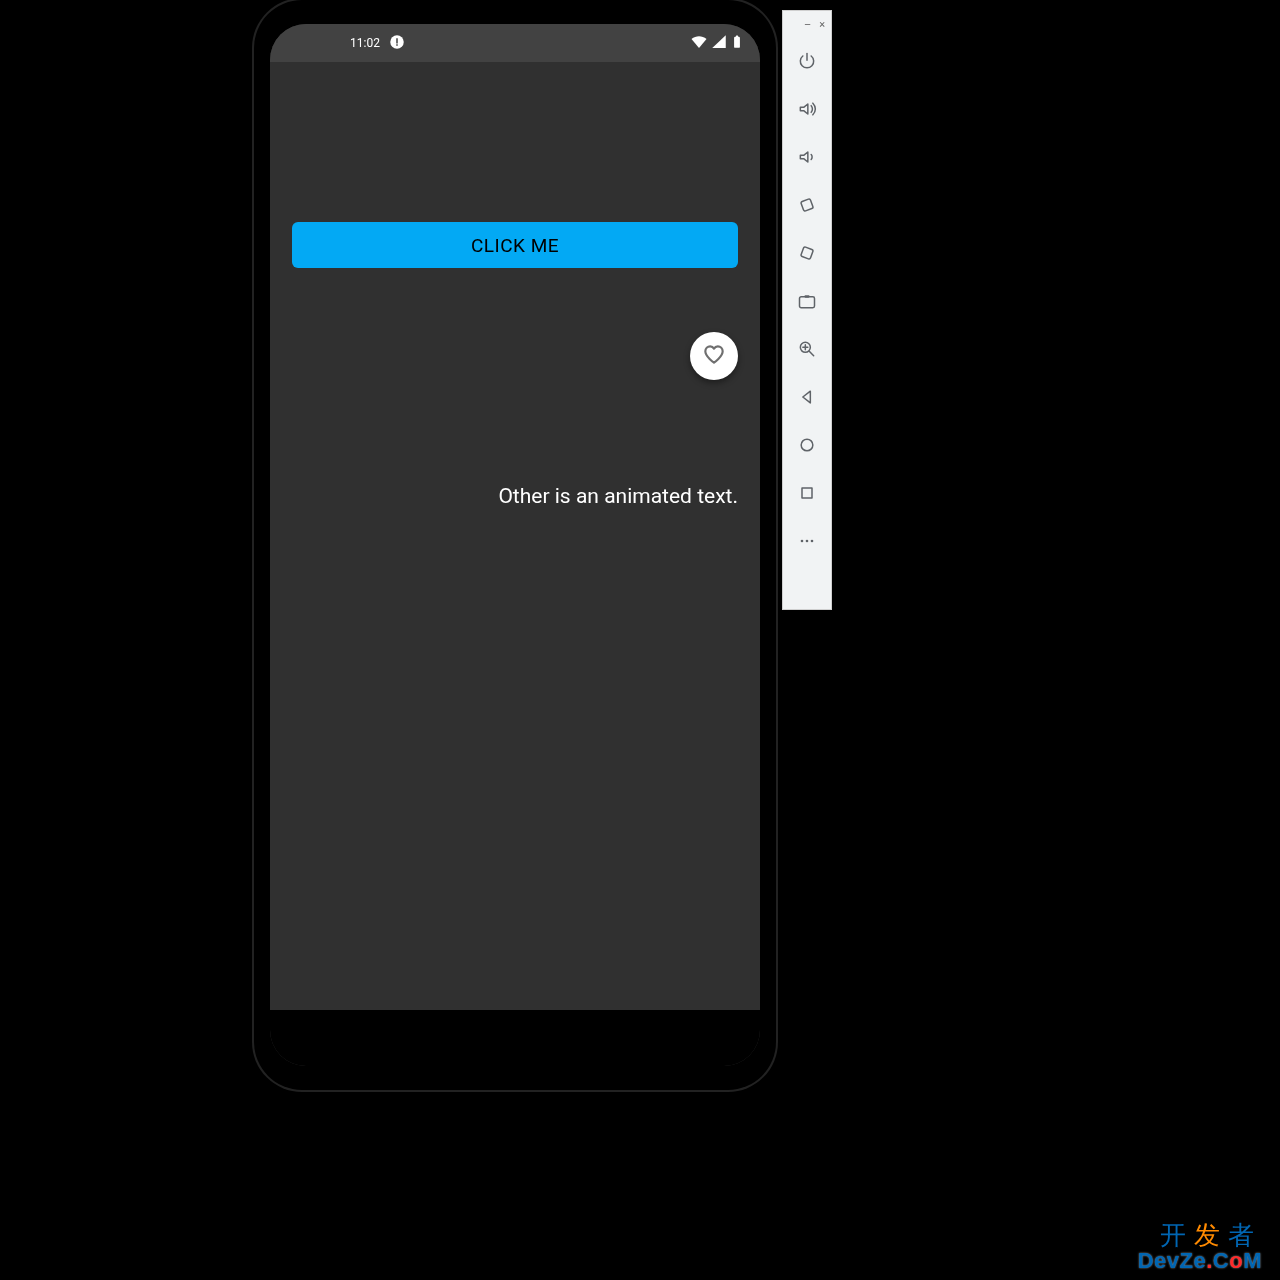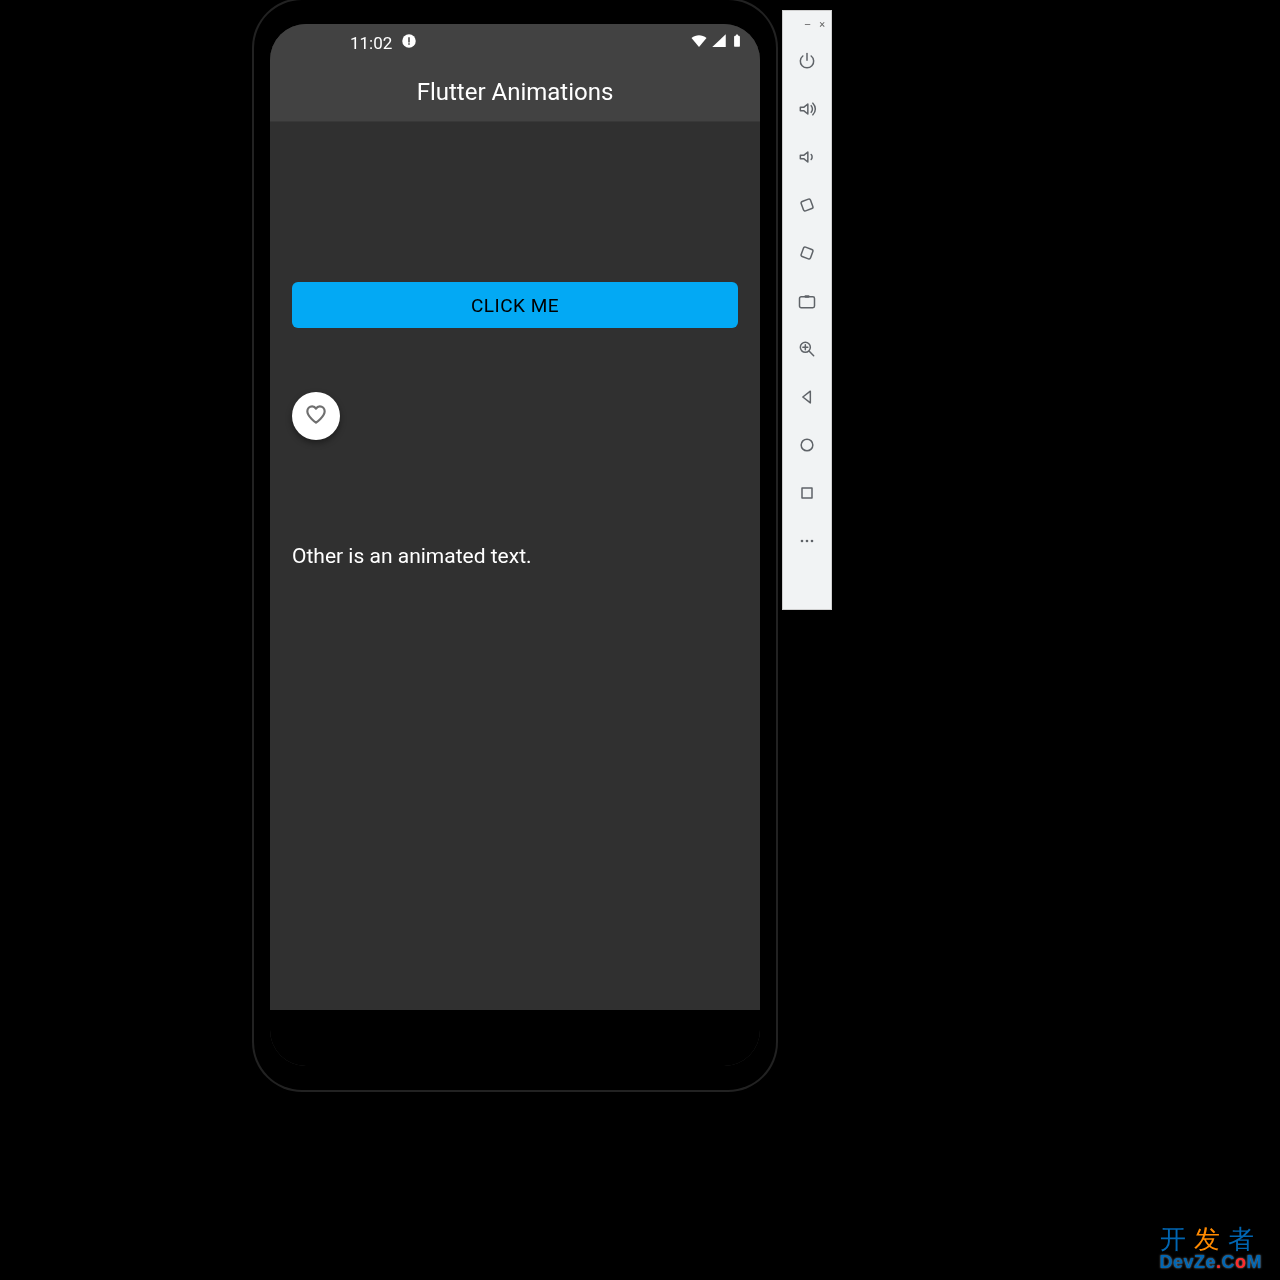--- a/index.html
+++ b/index.html
@@ -28,21 +28,21 @@
     overflow: hidden;
     display: flex; flex-direction: column;
   }
 
   
   .status-bar {
     height: 38px;
     display: flex; 
     padding: 16px 16px;
     color: #fff;
-    font-size: 17px;
+    font-size: 12px;
     background: #424242;
   }
   .status-left { display: flex; align-items: center; gap: 8px; margin-left: 64px;}
   .status-right { margin-left: auto; display: flex; align-items: center; gap: 2px; }
   .status-notch {
     position: absolute; top: 22px; left: 50%; transform: translateX(-50%);
     width: 26px; height: 26px; border-radius: 50%; background: #000;
     box-shadow: 0 0 0 4px #111;
   }
   .status-punch {
@@ -57,21 +57,21 @@
     display: flex; align-items: center; justify-content: center;
     color: #fff; font-size: 24px; font-weight: 400;
     border-bottom: 1px solid #383838;
   }
 
   
   .app-body {
     flex: 1;
     background: #303030;
     padding: 28px 22px 0 22px;
-    display: flex; flex-direction: column; align-items: flex-start;
+    display: flex; flex-direction: column; align-items: flex-end;
   }
   .spacer-lg { height: 132px; }
   .spacer-md { height: 64px; }
   .spacer-sm { height: 40px; }
 
   .pill-btn {
     width: 100%;
     height: 46px;
     background: #03A9F4;
     border-radius: 6px;
@@ -125,21 +125,21 @@
 
   
   .watermark {
     position: absolute; right: 18px; bottom: 8px;
     text-align: right;
     line-height: 1.05;
     font-family: "Microsoft YaHei", Arial, sans-serif;
   }
   .watermark .row1 { color: #0066b3; font-size: 26px; letter-spacing: 8px; }
   .watermark .row1 .orange { color: #ff8a00; }
-  .watermark .row2 { color: #0066b3; font-size: 18px; font-weight: 700; letter-spacing: .5px; text-shadow: 0 0 2px rgba(255,255,255,.6);}
+  .watermark .row2 { color: #0066b3; font-size: 22px; font-weight: 700; letter-spacing: .5px; text-shadow: 0 0 2px rgba(255,255,255,.6);}
   .watermark .row2 .dot { color: #ff2a2a; }
 
   
   .ico { stroke: currentColor; fill: none; stroke-width: 1.8; stroke-linecap: round; stroke-linejoin: round; }
 </style>
 </head>
 <body>
 
 <div class="stage">
 
@@ -174,23 +174,20 @@
             </span>
             <span>
               <svg viewBox="0 0 24 24" width="14" height="18">
                   <rect x="7" y="3" width="10" height="19" rx="2" fill="#fff"></rect>
                   <rect x="10" y="1" width="4" height="3" rx="1" fill="#fff"></rect>
                 </svg>
             </span>
           </div>
         </div>
 
-        <div class="app-bar">
-          <span>Flutter Animations</span>
-        </div>
 
         <div class="app-body">
           <div class="spacer-lg"></div>
 
           <div class="pill-btn uppercase">
             <span>CLICK ME</span>
           </div>
 
           <div class="spacer-md"></div>
 

